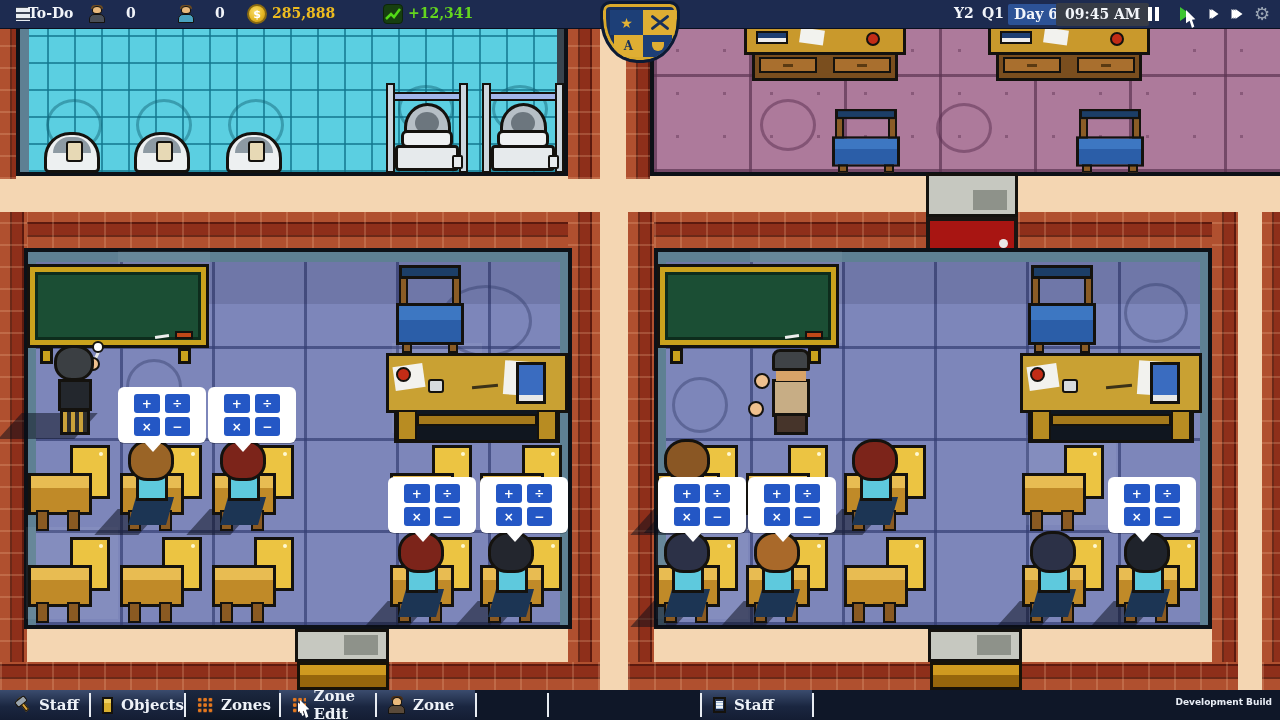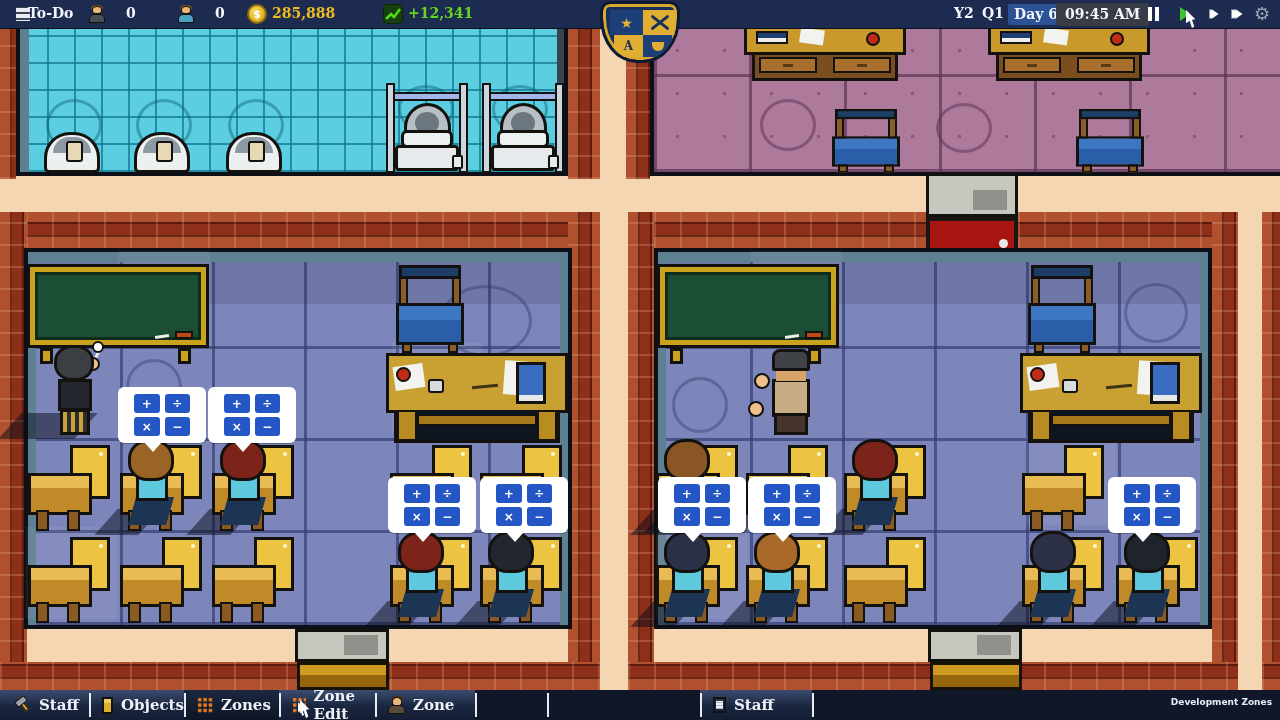--- a/index.html
+++ b/index.html
@@ -646,18 +646,18 @@
       <span>Staff</span>
     </div>
     <div class="sep" style="left:89px"></div>
       <div class="sep" style="left:184px"></div>
       <div class="sep" style="left:279px"></div>
     <div class="sep" style="left:375px"></div>
       <div class="sep" style="left:475px"></div>
       <div class="sep" style="left:547px"></div>
     <div class="sep" style="left:700px"></div>
       <div class="sep" style="left:812px"></div>
-    <div class="devb">Development Zones</div>
+    <div class="devb">Development Build</div>
   </div>
 
   <div class="cursor" style="left:300px;top:700px"></div>
 
 </div>
 
 </body></html>

